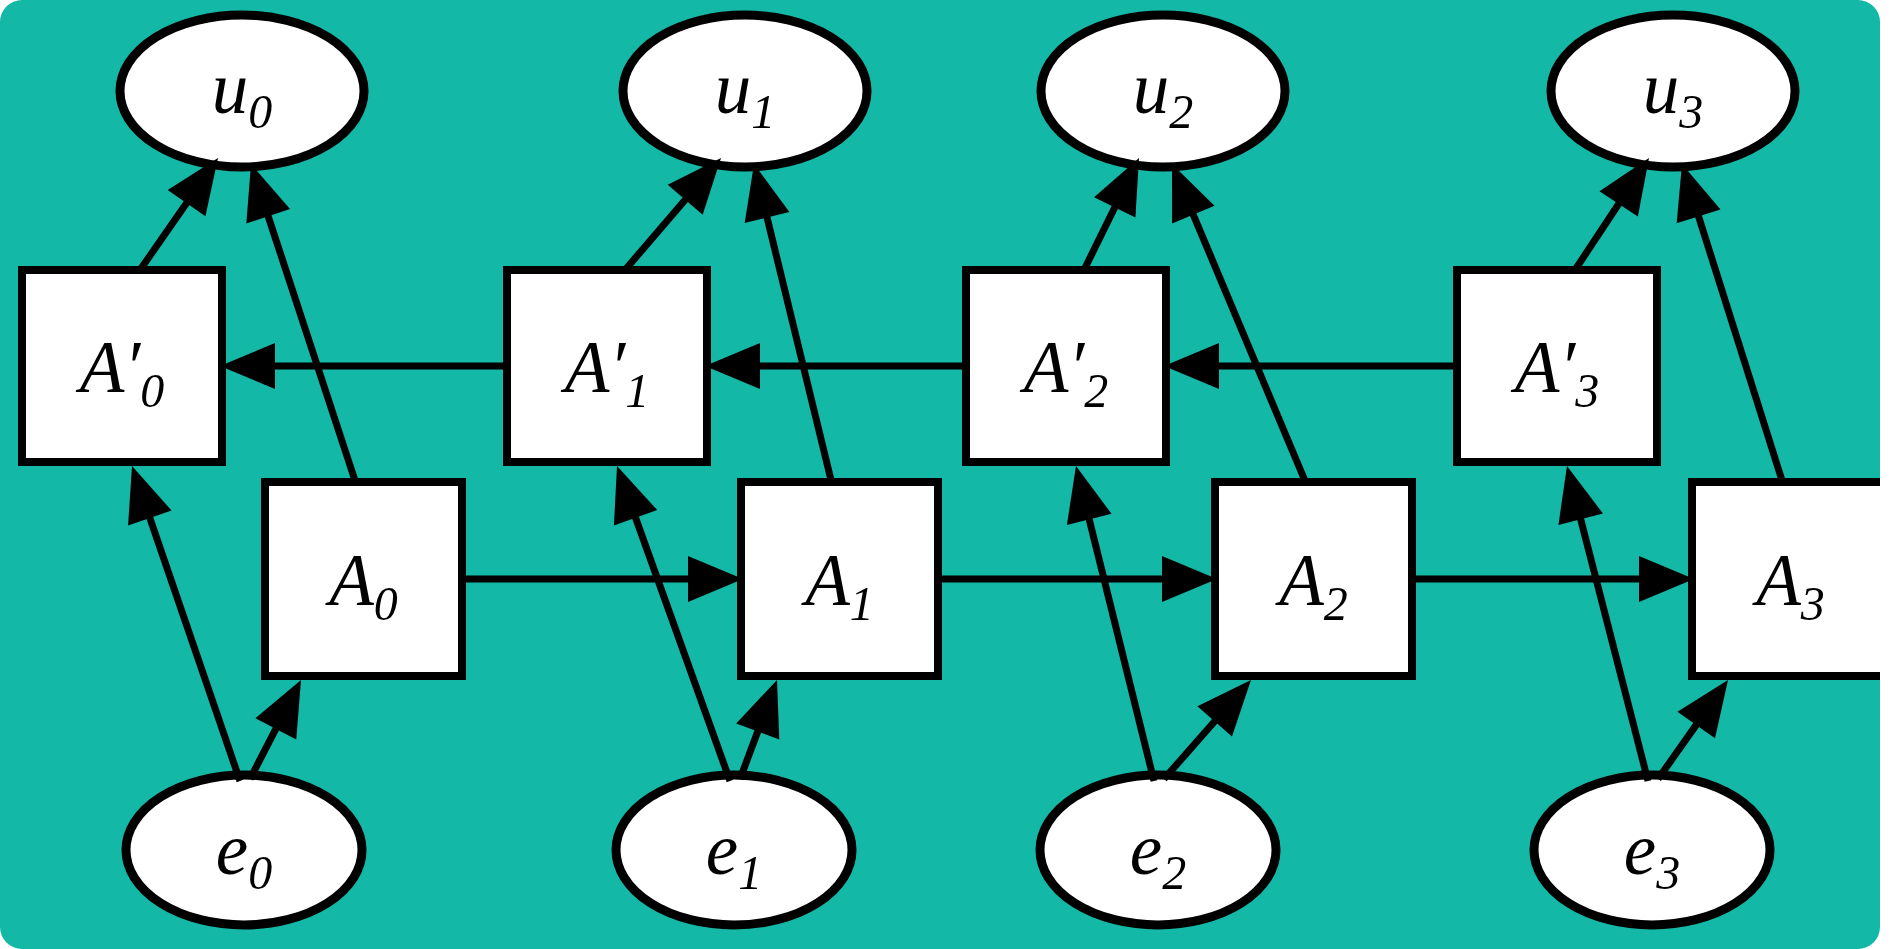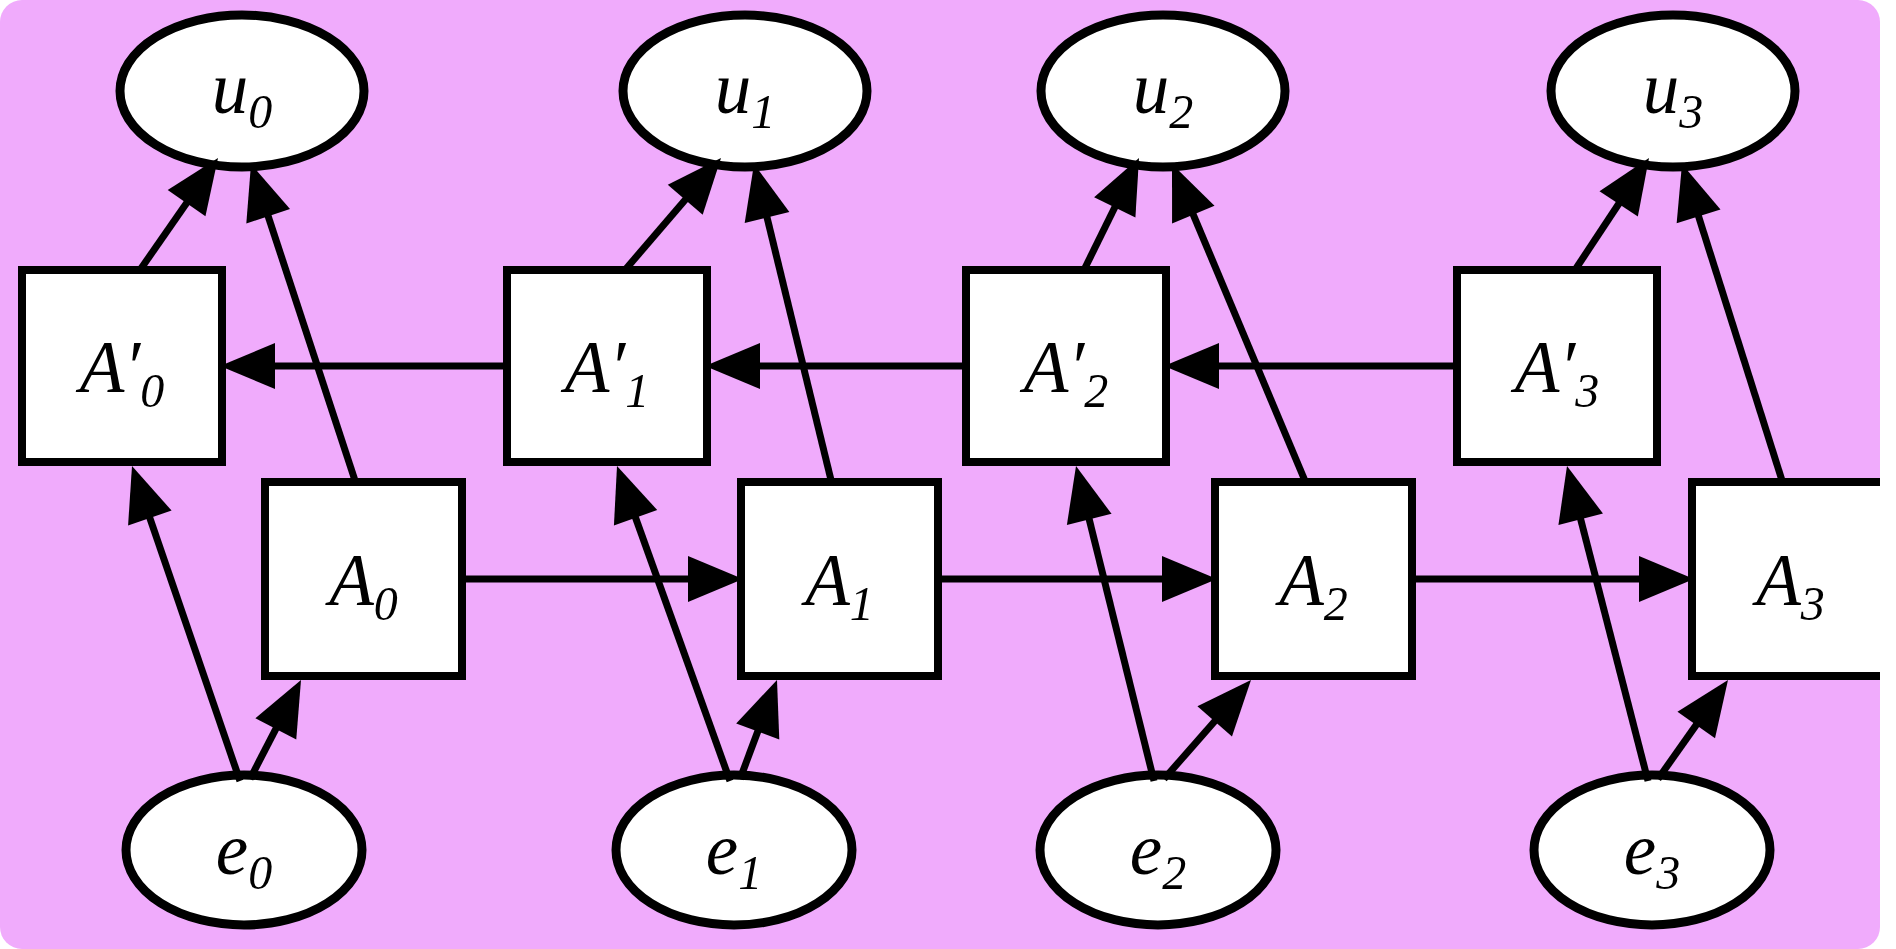--- a/index.html
+++ b/index.html
@@ -1,16 +1,16 @@
 <!DOCTYPE html>
 <html><head>
 <meta charset="utf-8">
 <style>
   html, body { margin: 0; padding: 0; background: #ffffff; }
-  .stage { width: 1880px; height: 949px; position: relative; overflow: hidden; background: #f0abfc; border-radius: 22px; }
+  .stage { width: 1880px; height: 949px; position: relative; overflow: hidden; background: #14b8a6; border-radius: 22px; }
   svg text {
     font-family: "Liberation Serif", "DejaVu Serif", serif;
     font-style: italic;
   }
 </style>
 </head>
 <body>
 
 <div class="stage">
   <svg xmlns="http://www.w3.org/2000/svg" width="1896" height="949" viewBox="0 0 1896 949">

